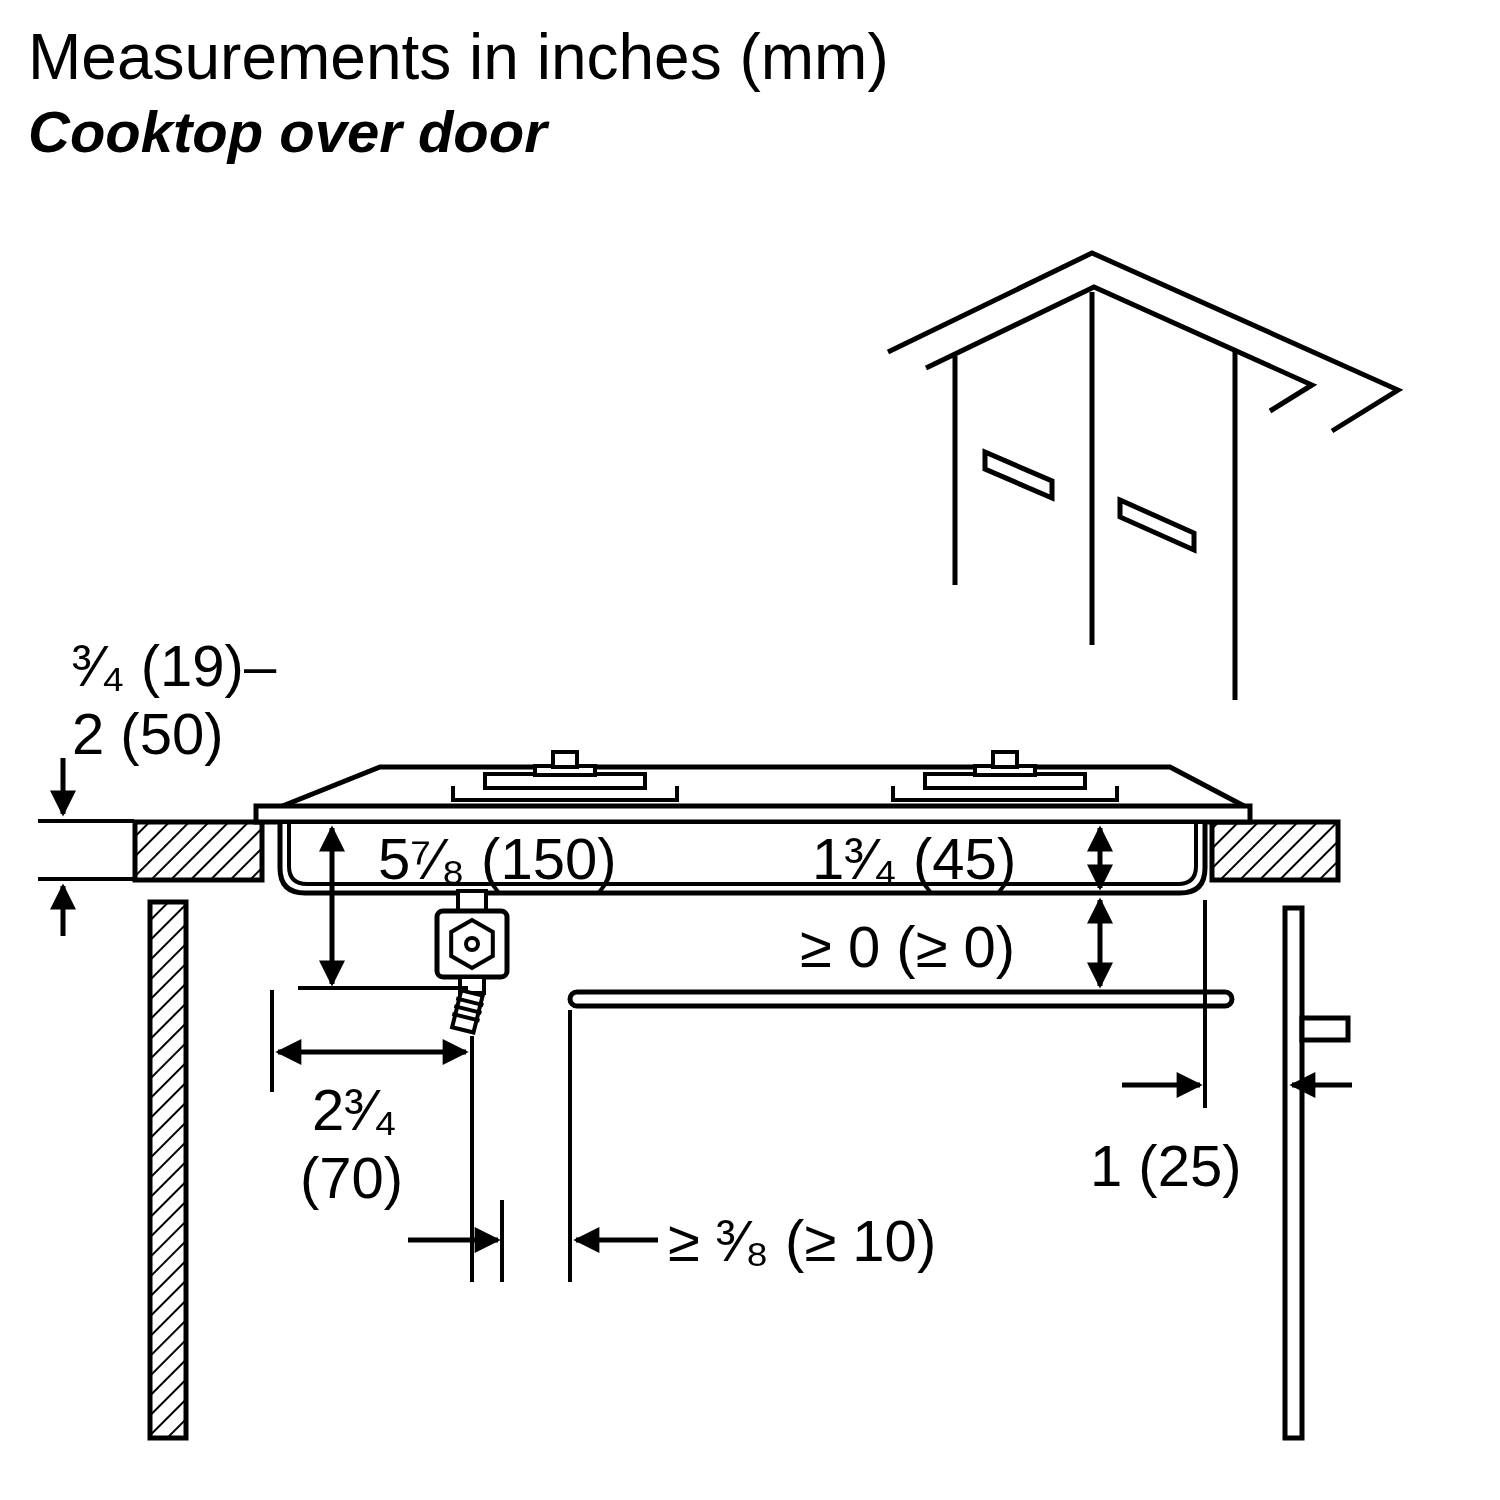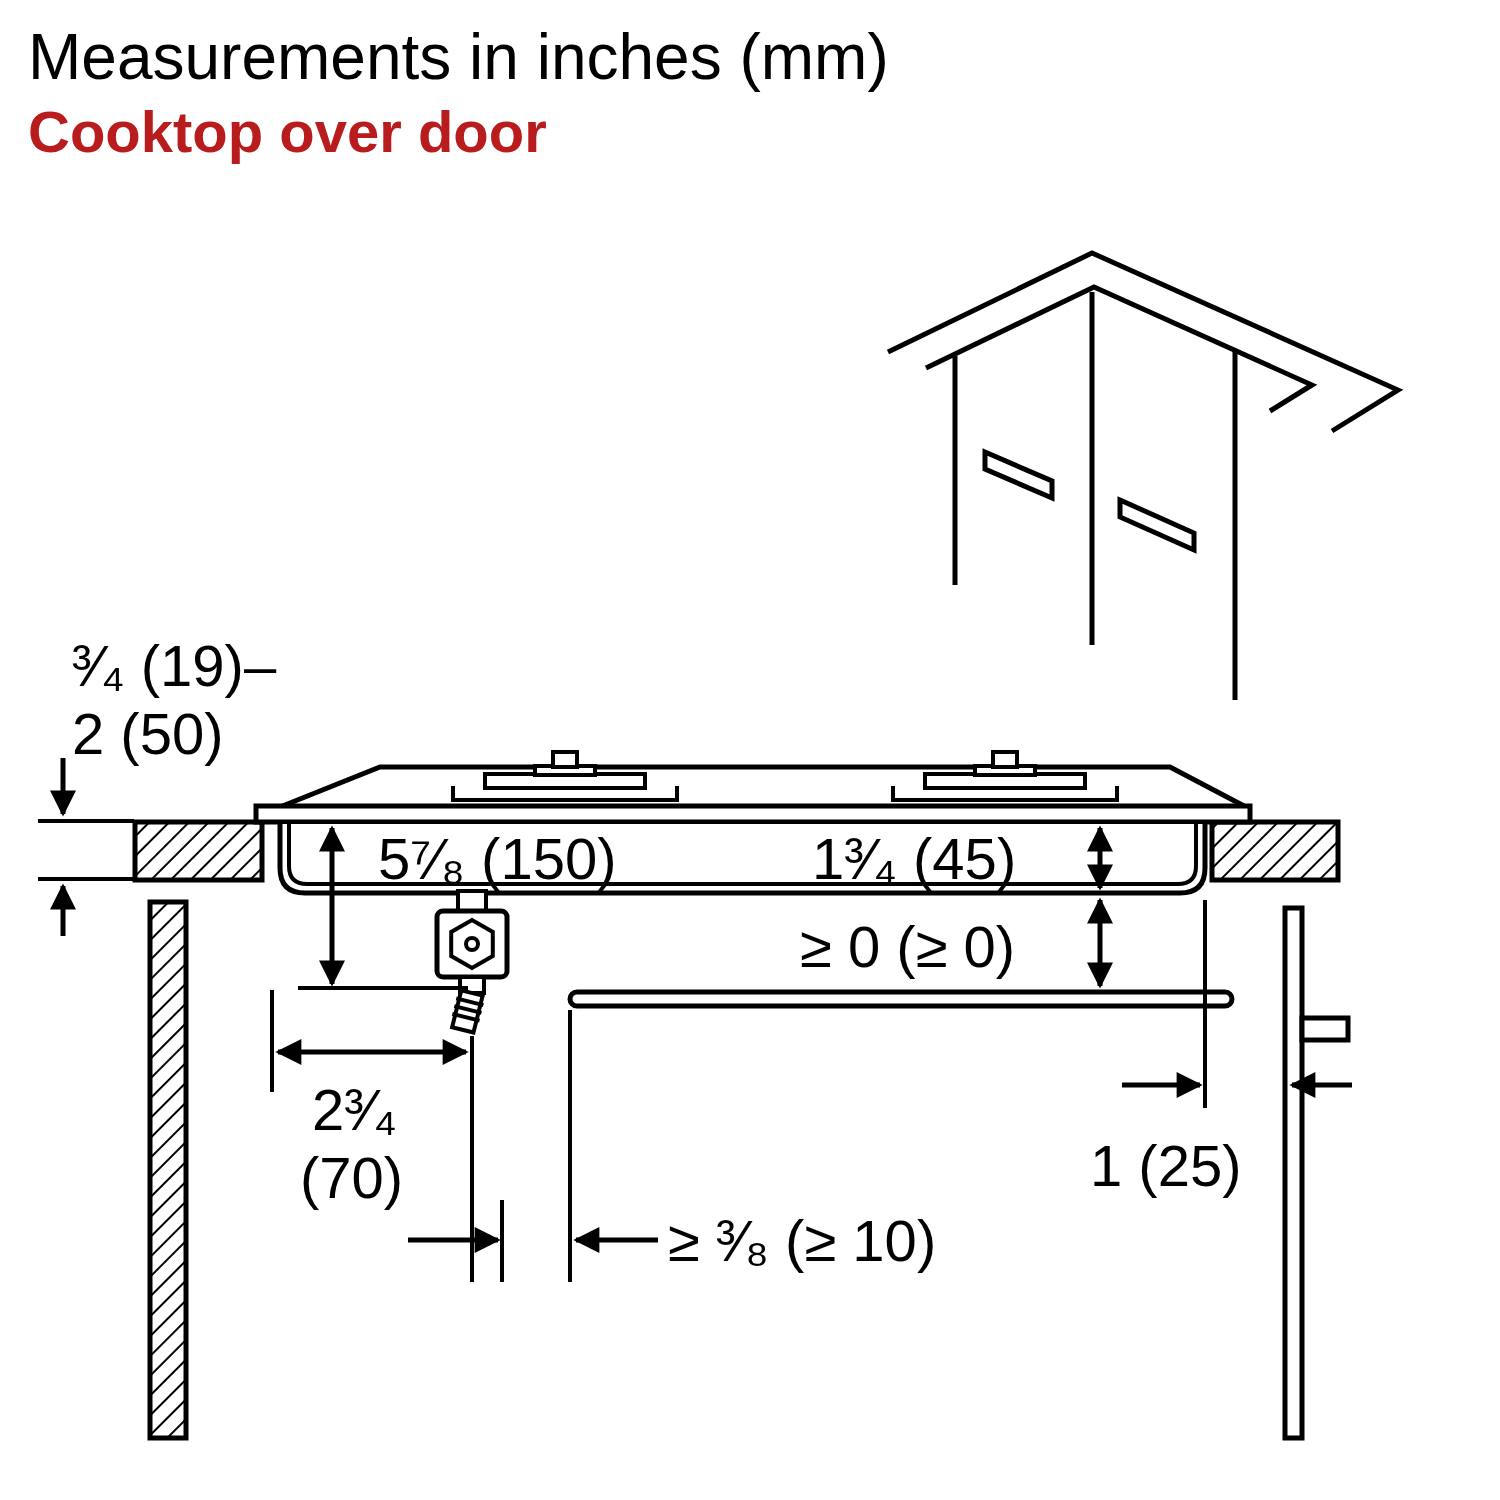--- a/index.html
+++ b/index.html
@@ -1,20 +1,20 @@
 <!DOCTYPE html>
 <html><head>
 <meta charset="utf-8">
 <style>
   * { margin: 0; padding: 0; box-sizing: border-box; }
   html, body { background: #ffffff; }
   body { font-family: "Liberation Sans", "DejaVu Sans", sans-serif; }
   .canvas { position: relative; width: 1500px; height: 1500px; background: #ffffff; overflow: hidden; border-radius: 6px; }
   .title { position: absolute; left: 28px; top: 24px; font-size: 64px; line-height: 1.05; color: #000; }
-  .subtitle { position: absolute; left: 28px; top: 98px; font-size: 58px; font-weight: 700; color: #b91c1c; }
+  .subtitle { position: absolute; left: 28px; top: 98px; font-size: 58px; font-weight: 700; color: #000000; font-style: italic; }
   svg.diagram { position: absolute; left: 0; top: 0; }
   svg text { font-family: "Liberation Sans", "DejaVu Sans", sans-serif; font-size: 58px; fill: #000; }
   .ln  { stroke: #000; stroke-width: 5; fill: none; }
   .thin{ stroke: #000; stroke-width: 4; fill: none; }
   .wf  { fill: #ffffff; }
   .hatched { fill: url(#hatch); stroke: #000; stroke-width: 5; }
 </style>
 </head>
 <body>
 

